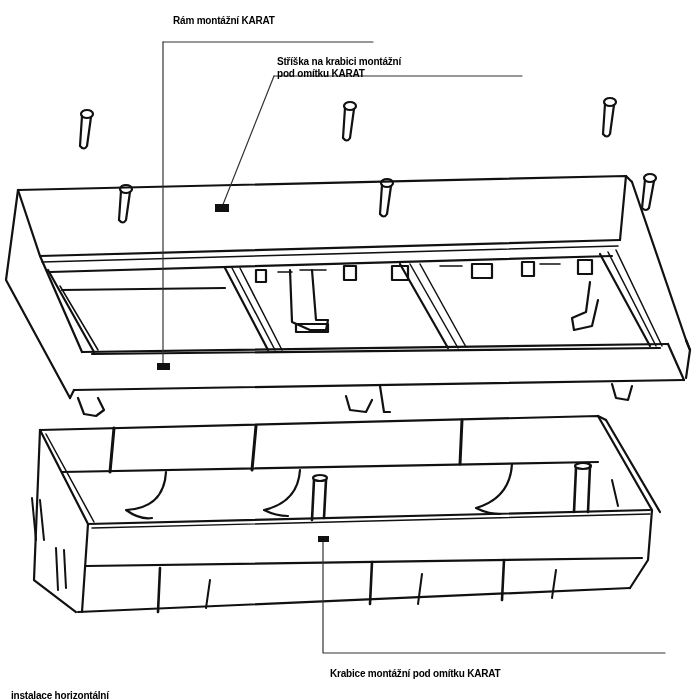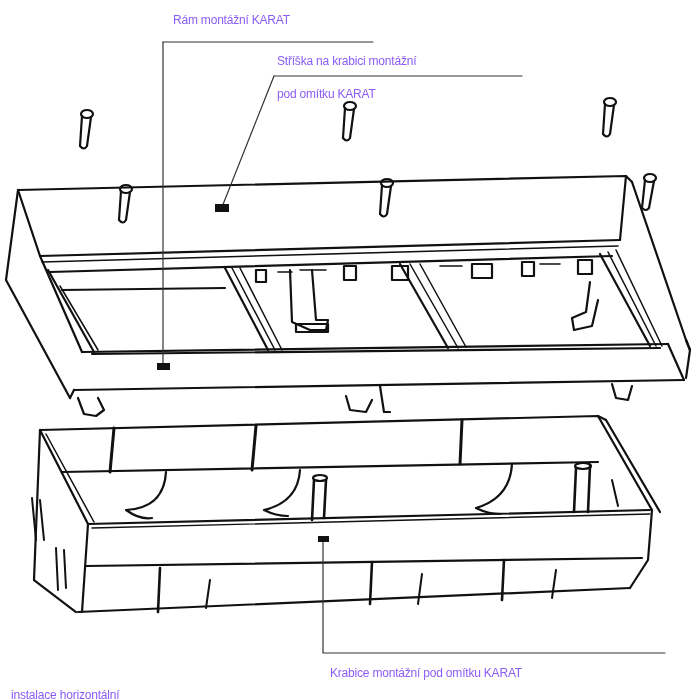--- a/index.html
+++ b/index.html
@@ -1,23 +1,23 @@
 <!DOCTYPE html>
 <html><head>
 <meta charset="utf-8">
 <style>
   html, body { margin:0; padding:0; background:#ffffff; }
   body { width:700px; height:700px; position:relative; overflow:hidden;
          font-family:"Liberation Sans", sans-serif; }
   #drawing { position:absolute; left:0; top:0; width:700px; height:700px; }
-  .label { position:absolute; font-weight:normal; font-size:12px; color:#8b5cf6;
+  .label { position:absolute; font-weight:bold; font-size:10px; color:#000000;
            white-space:nowrap; line-height:19px; letter-spacing:-0.2px; }
   #lbl-frame { left:173px; top:11px; }
   #lbl-roof1 { left:277px; top:52px;text-align:center; }
-  #lbl-roof2 { left:277px; top:85px; }
+  #lbl-roof2 { left:277px; top:64px; }
   #lbl-box { left:330px; top:664px; }
   #lbl-install { left:11px; top:652px;margin-top:34px; }
 </style>
 </head>
 <body>
 
 <svg id="drawing" viewBox="0 0 700 700" xmlns="http://www.w3.org/2000/svg" fill="none" stroke="#111" stroke-width="2.2" stroke-linejoin="round" stroke-linecap="round">
 
   <g>
     <ellipse cx="87" cy="114" rx="6" ry="4"></ellipse>

